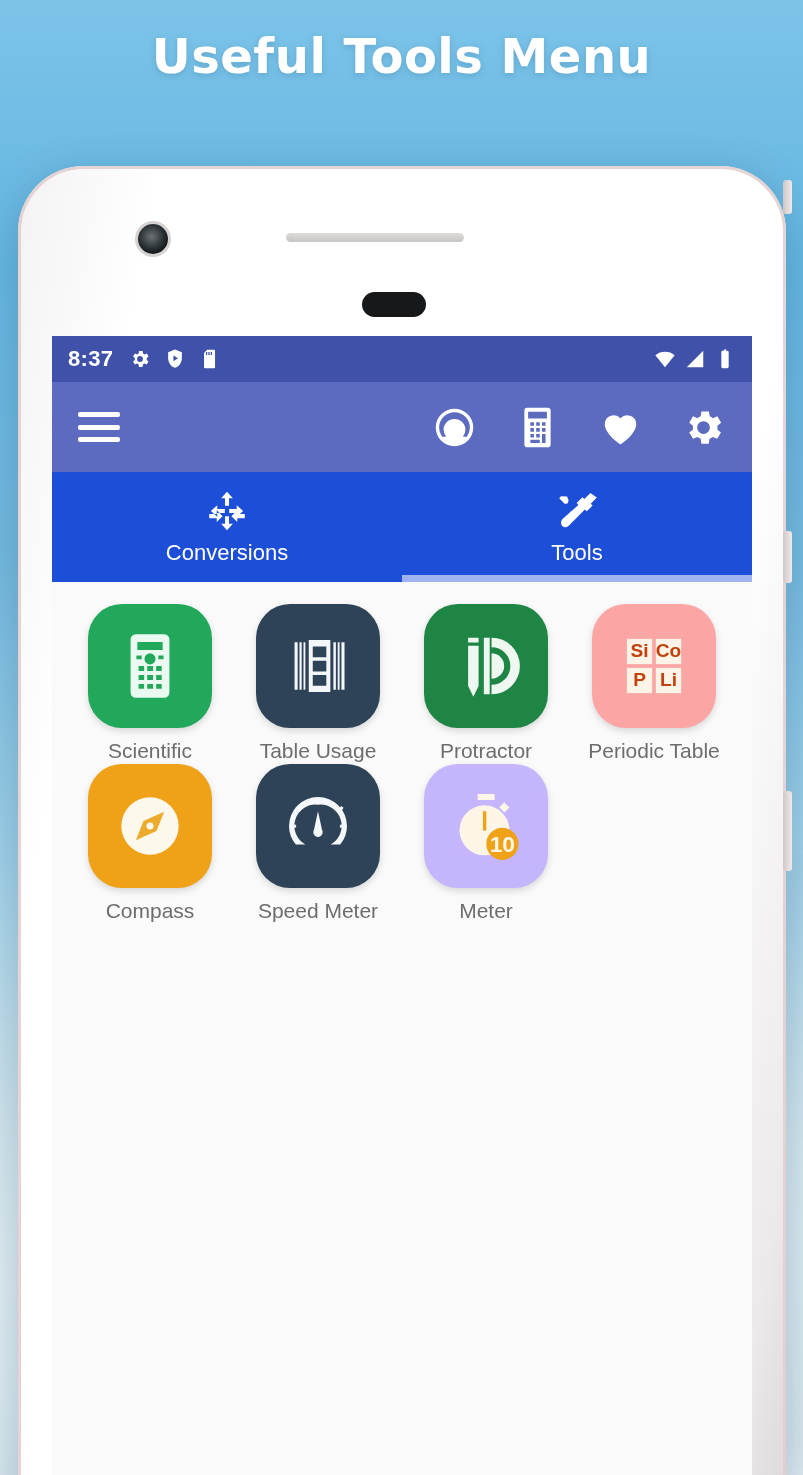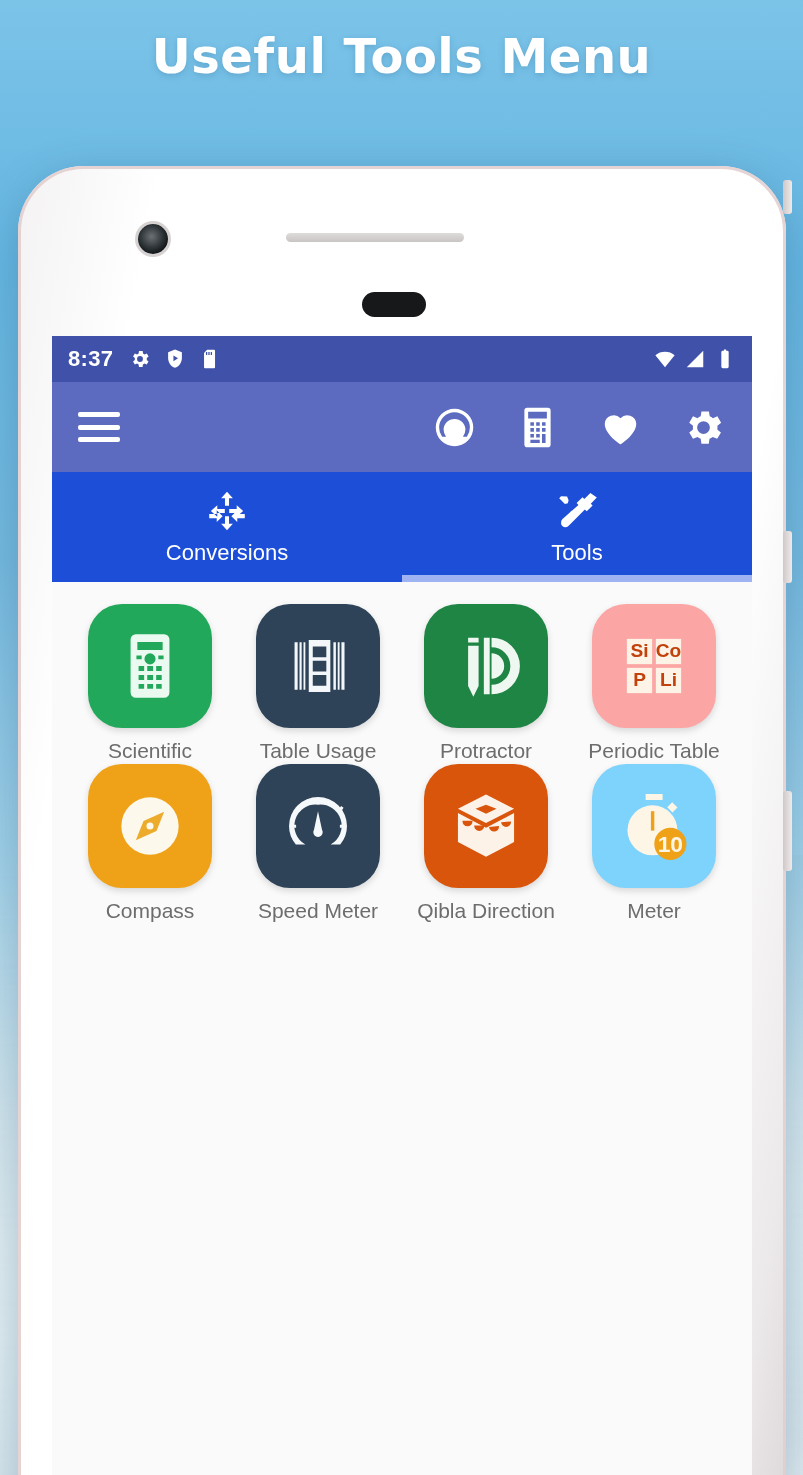--- a/index.html
+++ b/index.html
@@ -324,35 +324,24 @@
           <div class="tile" style="background:#2e4258">
             <svg viewBox="0 0 24 24" fill="#f6f9fb">
               <path d="M12 2.6A9.4 9.4 0 0 0 2.6 12a9.3 9.3 0 0 0 2.2 6h3.1A6.9 6.9 0 0 1 12 5.1 6.9 6.9 0 0 1 16.1 18h3.1a9.3 9.3 0 0 0 2.2-6A9.4 9.4 0 0 0 12 2.6zm0 4.6-1.3 6a1.6 1.6 0 0 0 1.3 2.4 1.6 1.6 0 0 0 1.3-2.4z"></path>
               <path d="M11.5 3.1h1v1.7h-1zM4.7 6.1l.8-.6 1 1.4-.8.6zm13.8.8 1-1.4.8.6-1 1.4zM3.2 11.6h1.7v1H3.2zm15.9 0h1.7v1h-1.7z"></path>
             </svg>
           </div>
           <div class="cell-label">Speed Meter</div>
         </div>
 
 
-        <div class="cell">
-          <div class="tile" style="background:#d9550b">
-            <svg viewBox="0 0 24 24">
-              <path d="M12 1.8 2.9 6.4 12 11l9.1-4.6z" fill="#fdf2e8"></path>
-              <path d="M12 5.1 8.6 6.4 12 8l3.4-1.6z" fill="#d9550b"></path>
-              <path d="M2.9 7.8v9.4L12 22v-9.4zm9.1 4.8v9.4l9.1-4.8V7.8z" fill="#fdf2e8"></path>
-              <path d="M4.4 10.3a1.6 1.6 0 0 0 1.6 1.8 1.6 1.6 0 0 0 1.6-1.8zm3.8 1.5a1.6 1.6 0 0 0 1.6 1.8 1.6 1.6 0 0 0 1.6-1.8zm4.8.5a1.6 1.6 0 0 0 1.6 1.5 1.6 1.6 0 0 0 1.6-1.8zm3.9-1.5a1.6 1.6 0 0 0 1.6 1.5 1.6 1.6 0 0 0 1.6-1.8z" fill="#d9550b"></path>
-            </svg>
-          </div>
-          <div class="cell-label">Qibla Direction</div>
-        </div>
-
-
-        <div class="cell">
-          <div class="tile" style="background:#7dd3fc">
+
+
+        <div class="cell">
+          <div class="tile" style="background:#c4b5fd">
             <svg viewBox="0 0 24 24">
               <path d="M9.3 1.6h5.5v2H9.3zM17.9 4.3l1.7 1.7-1.6 1.6-1.7-1.7z" fill="#fdf6e6"></path>
               <circle cx="11.5" cy="13.4" r="8.1" fill="#fdf6e6"></circle>
               <path d="M11 7.2h1.1v6.3H11z" fill="#efa117"></path>
               <circle cx="17.3" cy="17.8" r="5.2" fill="#efa117"></circle>
               <text x="17.3" y="20.5" font-size="7.4" font-weight="700" text-anchor="middle" fill="#fdf6e6" font-family="'Liberation Sans',sans-serif">10</text>
             </svg>
           </div>
           <div class="cell-label">Meter</div>
         </div>

